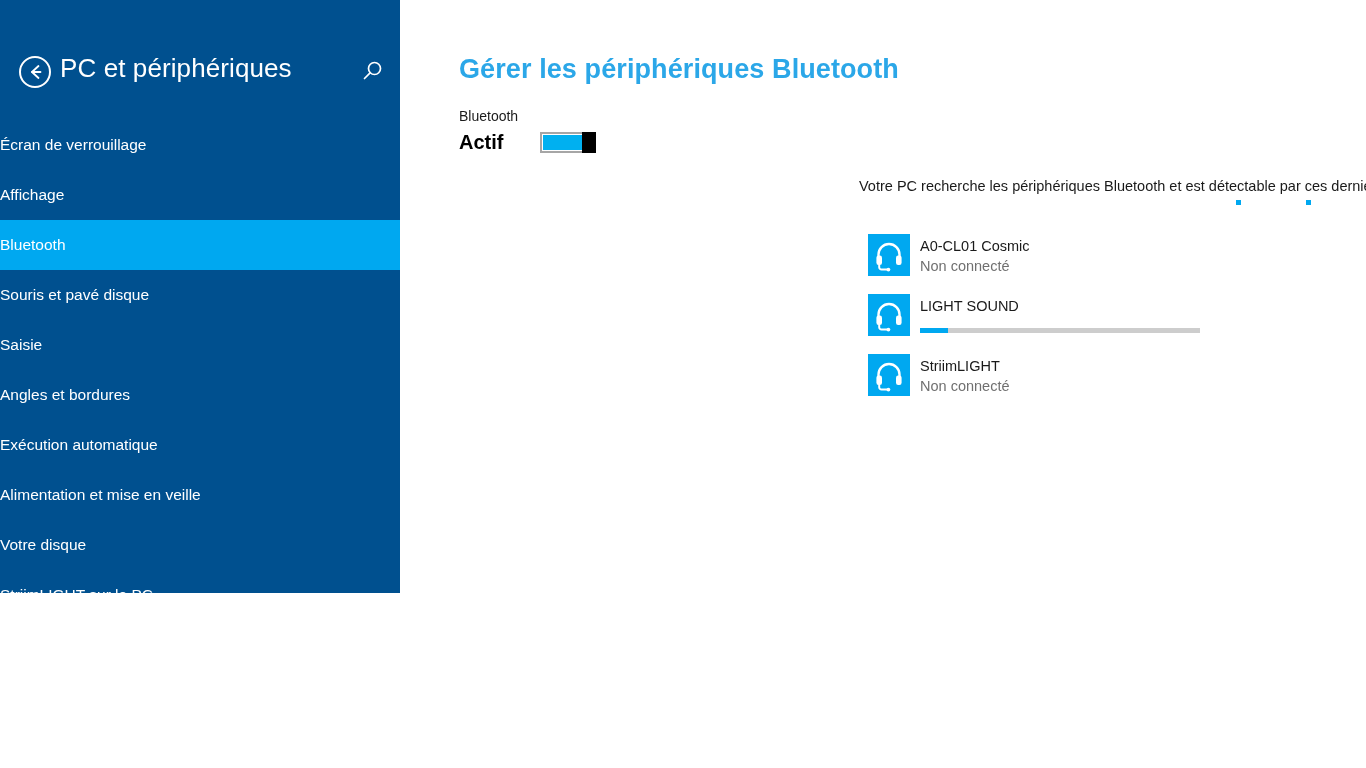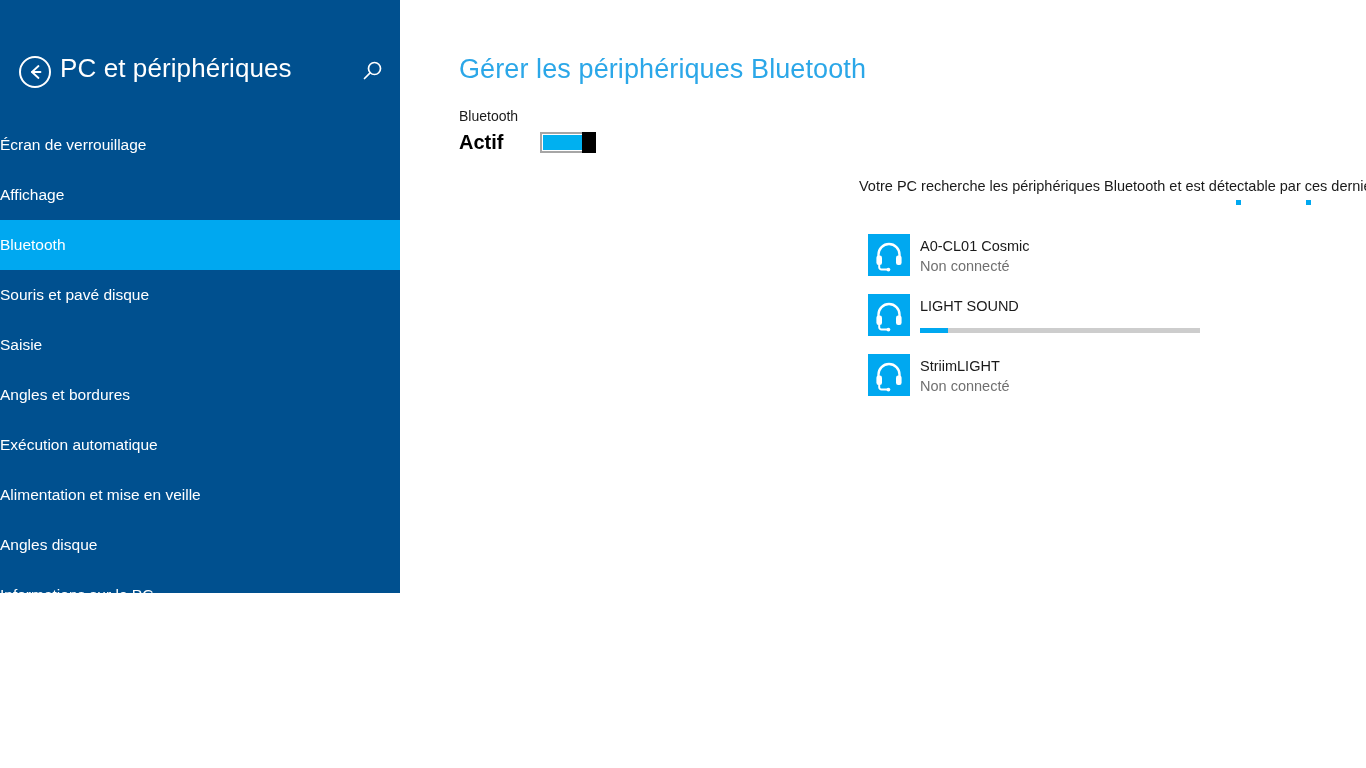--- a/index.html
+++ b/index.html
@@ -100,21 +100,21 @@
     flex: 1 1 auto;
     height: 768px;
     background: #ffffff;
   }
 
   .page-title {
     position: absolute;
     left: 59px;
     top: 54px;
     font-size: 27px;
-    font-weight: 400;
+    font-weight: 700;
     color: #2ba7e8;
     letter-spacing: 0.1px;
     white-space: nowrap;
   }
 
   .toggle-block {
     position: absolute;
     left: 59px;
     top: 107px;
     width: 340px;
@@ -284,22 +284,22 @@
 
     <ul class="nav-list">
       <li class="nav-item"><span>Écran de verrouillage</span></li>
       <li class="nav-item"><span>Affichage</span></li>
       <li class="nav-item selected"><span>Bluetooth</span></li>
       <li class="nav-item"><span>Souris et pavé disque</span></li>
       <li class="nav-item"><span>Saisie</span></li>
       <li class="nav-item"><span>Angles et bordures</span></li>
       <li class="nav-item"><span>Exécution automatique</span></li>
       <li class="nav-item"><span>Alimentation et mise en veille</span></li>
-      <li class="nav-item"><span>Angles disque</span></li>
-      <li class="nav-item"><span>Informations sur le PC</span></li>
+      <li class="nav-item"><span>Votre disque</span></li>
+      <li class="nav-item"><span>StriimLIGHT sur le PC</span></li>
     </ul>
 
   </div>
 
   <div class="content">
 
     <div class="page-title">Gérer les périphériques Bluetooth</div>
 
     <div class="toggle-block">
       <div class="toggle-caption">Bluetooth</div>

